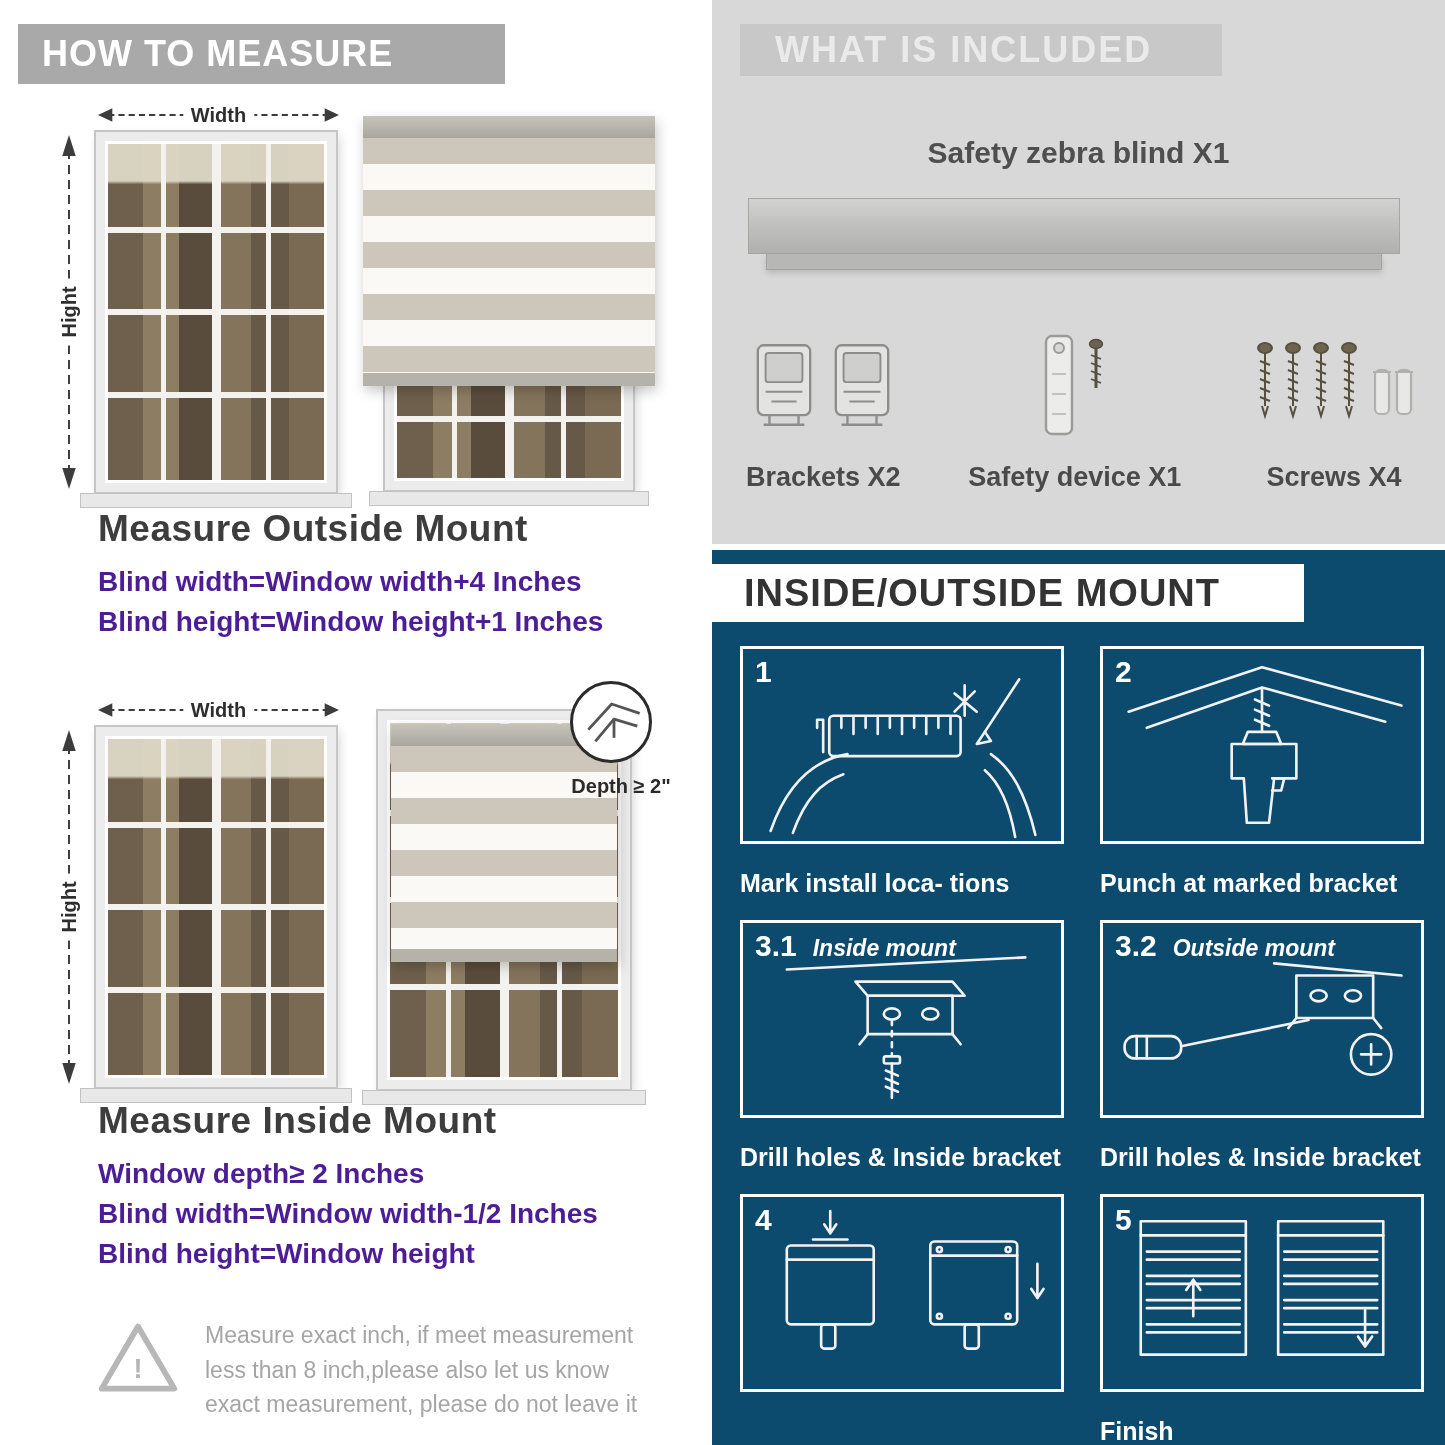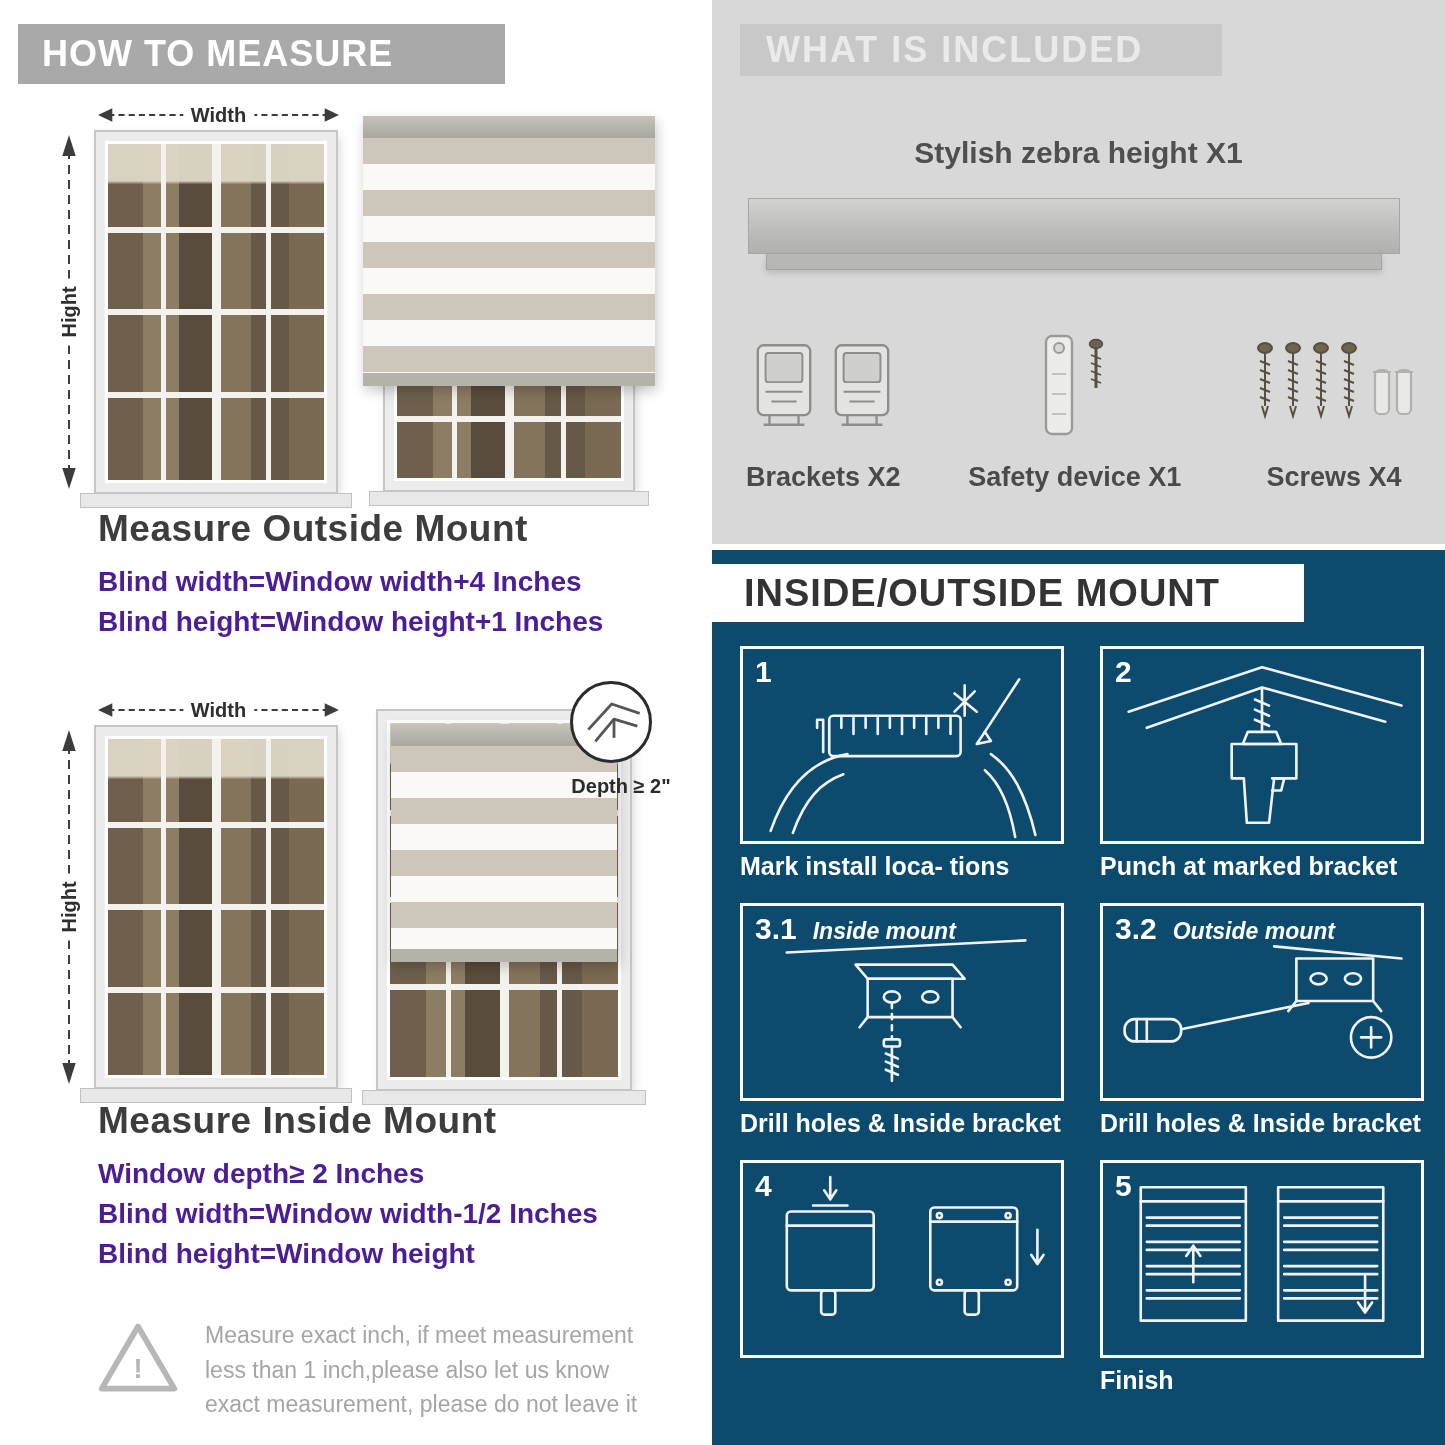--- a/index.html
+++ b/index.html
@@ -79,21 +79,21 @@
   .text-block p{margin:8px 0;font-size:28px;font-weight:bold;color:#4c1d95;}
   .note{position:absolute;left:95px;top:1318px;width:560px;display:flex;gap:24px;align-items:flex-start;}
   .tri{position:relative;width:86px;height:82px;flex:0 0 auto;}
   .tri svg{position:absolute;inset:0;width:100%;height:100%;}
   .excl{position:absolute;left:0;right:0;top:36px;text-align:center;font-weight:bold;font-size:27px;color:#b5b5b5;}
   .note p{margin:0;font-size:23px;line-height:1.5;color:#a5a5a5;width:445px;}
   
   .included{position:absolute;left:712px;top:0;width:733px;height:544px;background:#d8d8d8;}
   .inc-band{
     position:absolute;left:28px;top:24px;width:482px;height:52px;background:#c8c8c8;
-    color:#eaeaea;font-size:36px;font-weight:bold;line-height:52px;padding-left:26px;letter-spacing:2px;
+    color:#eaeaea;font-size:36px;font-weight:bold;line-height:52px;padding-left:35px;letter-spacing:2px;
   }
   .inc-product{position:absolute;left:0;top:136px;width:100%;text-align:center;
     font-size:30px;font-weight:bold;color:#4f4f4f;}
   .headrail{position:absolute;left:36px;top:198px;width:652px;}
   .hr-bar{height:56px;background:linear-gradient(180deg,#d2d2d0 0%,#bcbcba 60%,#b0b0ae 100%);
     border:1px solid #a6a6a4;}
   .hr-lip{height:16px;margin:0 18px;background:#b7b7b5;border:1px solid #a3a3a1;border-top:0;
     box-shadow:0 3px 6px rgba(0,0,0,.15);}
   .inc-items{position:absolute;left:34px;right:26px;top:322px;display:flex;justify-content:space-between;align-items:center;}
   .inc-item{text-align:center;}
@@ -108,21 +108,21 @@
   .steps-grid{position:absolute;left:28px;right:28px;top:96px;display:grid;
     grid-template-columns:1fr 1fr;column-gap:36px;row-gap:22px;}
   .panel{position:relative;height:198px;border:3px solid #fff;}
   .step-head{position:absolute;top:6px;left:12px;display:flex;align-items:baseline;gap:16px;z-index:2;}
   .step-num{font-size:30px;font-weight:bold;color:#fff;}
   .step-inline{font-size:23px;font-weight:bold;color:#fff;font-style:italic;}
   .art{position:absolute;inset:0;width:100%;height:100%;}
   .art path,.art rect,.art circle,.art ellipse,.art line{
     fill:none;stroke:#f2f2f2;stroke-width:2.6;stroke-linecap:round;stroke-linejoin:round;}
   .art .dash{stroke-dasharray:5 6;}
-  .caption{margin-top:8px;font-size:25px;font-weight:bold;color:#fff;}
+  .caption{margin-top:25px;font-size:25px;font-weight:bold;color:#fff;}
 </style>
 </head>
 <body>
 
 <div class="canvas">
 
   <section class="left-col">
     <div class="banner">HOW TO MEASURE</div>
 
     <div class="fig-row row1">
@@ -218,27 +218,27 @@
       <p>Blind height=Window height</p>
     </div>
 
     <div class="note">
       <div class="tri">
         <svg viewBox="0 0 90 82">
           <path d="M45 7 L83 72 H7 Z" fill="none" stroke="#b7b7b7" stroke-width="6" stroke-linejoin="round"></path>
         </svg>
         <span class="excl">!</span>
       </div>
-      <p>Measure exact inch, if meet measurement less than 1 inch,please also let us know exact measurement, please do not leave it</p>
+      <p>Measure exact inch, if meet measurement less than 8 inch,please also let us know exact measurement, please do not leave it</p>
     </div>
   </section>
 
   <section class="included">
     <div class="inc-band">WHAT IS INCLUDED</div>
-    <div class="inc-product">Stylish zebra height X1</div>
+    <div class="inc-product">Safety zebra blind X1</div>
     <div class="headrail">
       <div class="hr-bar"></div>
       <div class="hr-lip"></div>
     </div>
     <div class="inc-items">
       <div class="inc-item">
         <div class="inc-icons">
           <svg width="64" height="92" viewBox="0 0 66 92">
             <rect x="6" y="4" width="54" height="72" rx="6" fill="#e3e3e1" stroke="#8d8d8b" stroke-width="2.4"></rect>
             <rect x="14" y="12" width="38" height="30" rx="3" fill="#cfcfcd" stroke="#8d8d8b" stroke-width="2"></rect>

